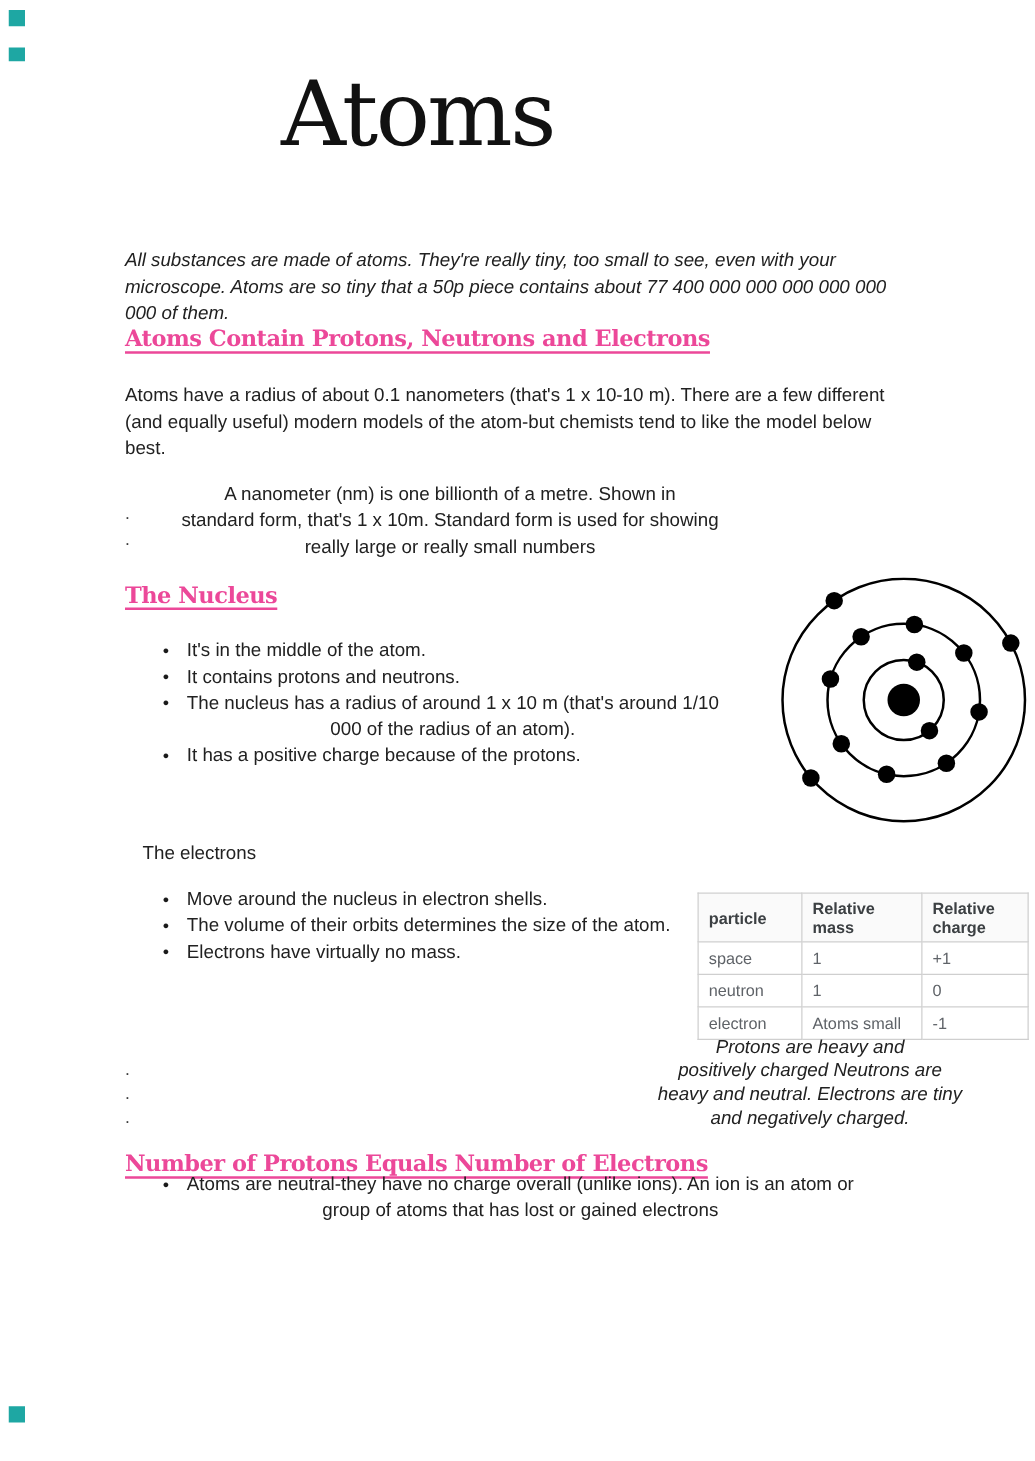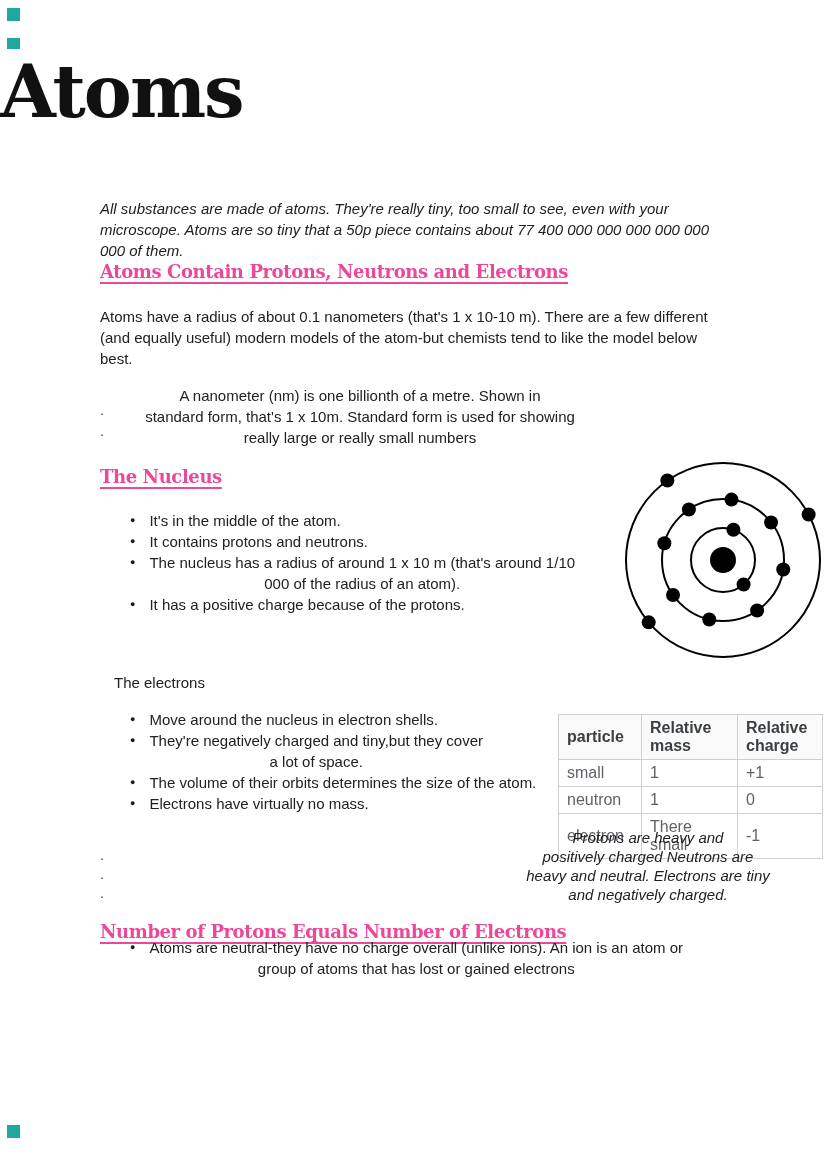--- a/index.html
+++ b/index.html
@@ -5,23 +5,23 @@
   html,body { margin:0; padding:0; background:#e8e8e8; }
   .page {
     position:relative; width:828px; height:1169px; margin:0 auto;
     background:#ffffff; overflow:hidden;
     font-family:"Liberation Sans", sans-serif; color:#212121;
   }
   .abs { position:absolute; }
   .pre { white-space:pre-line; }
 
   .doc-title {
-    left:0; top:54px; width:668px; 
+    left:0; top:54px; width:668px; text-align:center;
     font-family:"DejaVu Serif","Liberation Serif",serif;
-    font-weight:bold; font-size:72px; line-height:1.05; color:#111;
+    font-weight:normal; font-size:72px; line-height:1.05; color:#111;
     letter-spacing:-2px;
   }
   .body-text { font-size:15px; line-height:21px; }
   .heading {
     font-family:"DejaVu Serif","Liberation Serif",serif;
     font-weight:bold; font-size:18px; color:#ec4899; letter-spacing:-0.4px;
     text-decoration:underline; text-decoration-thickness:2px; text-underline-offset:4px;
   }
   .note-block { text-align:center; }
   .caption {
@@ -29,21 +29,21 @@
   }
   .bullet-list { }
   .bullet-item { display:flex; align-items:flex-start; font-size:15px; line-height:21px;text-align:center; }
   .bullet-item::before {
     content:"\25CF"; font-size:9px; line-height:21px; margin:0 14px 0 30px; color:#1a1a1a;
     flex:0 0 auto;
   }
   .stray-dot { position:absolute; font-size:14px; line-height:8px; color:#3c3c3c; }
 
   
-  .ptable { border-collapse:collapse; font-size:16px; color:#5f6368;border-radius:21px; }
+  .ptable { border-collapse:collapse; font-size:13px; color:#5f6368;border-radius:21px; }
   .ptable th, .ptable td {
     border:1px solid #cfcfcf; padding:4px 8px; text-align:left; font-weight:normal;
     height:17px; vertical-align:middle; background:#fff;
   }
   .ptable th { color:#3c4043; font-weight:bold; background:#fafafa; }
   .col-particle { width:66px; } .col-mass { width:79px; } .col-charge { width:68px; }
 
   .mark { position:absolute; left:7px; width:13px; background:#1ea7a3; }
   .mark1 { top:8px; height:13px; }
   .mark2 { top:38px; height:11px; }
@@ -114,53 +114,49 @@
       <circle cx="26.69368901745915" cy="160.35039813959432" r="7" fill="#000" stroke="none" stroke-width="0"></circle>
     </svg>
 
   <div class="abs body-text" style="left:114px; top:672px;">The electrons</div>
 
   <div class="abs bullet-list" style="left:100px; top:709px; width:470px;">
     <div class="bullet-item">
         <span class="pre">Move around the nucleus in electron shells.</span>
       </div>
     <div class="bullet-item">
-        <span class="pre">They're negatively charged and tiny,but they cover
-a lot of space.</span>
-      </div>
-    <div class="bullet-item">
         <span class="pre">The volume of their orbits determines the size of the atom.</span>
       </div>
     <div class="bullet-item">
         <span class="pre">Electrons have virtually no mass.</span>
       </div>
   </div>
 
   <table class="abs ptable" style="left:558px; top:714px;">
     <thead>
       <tr>
         <th class="col-particle">particle</th>
         <th class="col-mass">Relative mass</th>
         <th class="col-charge">Relative charge</th>
       </tr>
     </thead>
     <tbody>
       <tr>
-        <td>small</td>
+        <td>space</td>
         <td>1</td>
         <td>+1</td>
       </tr>
       <tr>
         <td>neutron</td>
         <td>1</td>
         <td>0</td>
       </tr>
       <tr>
         <td>electron</td>
-        <td>There small</td>
+        <td>Atoms small</td>
         <td>-1</td>
       </tr>
     </tbody>
   </table>
 
   <div class="abs caption pre" style="left:455px; top:828px; width:386px;">Protons are heavy and
 positively charged Neutrons are
 heavy and neutral. Electrons are tiny
 and negatively charged.</div>
   <span class="stray-dot" style="left:100px; top:851px;">.</span>

